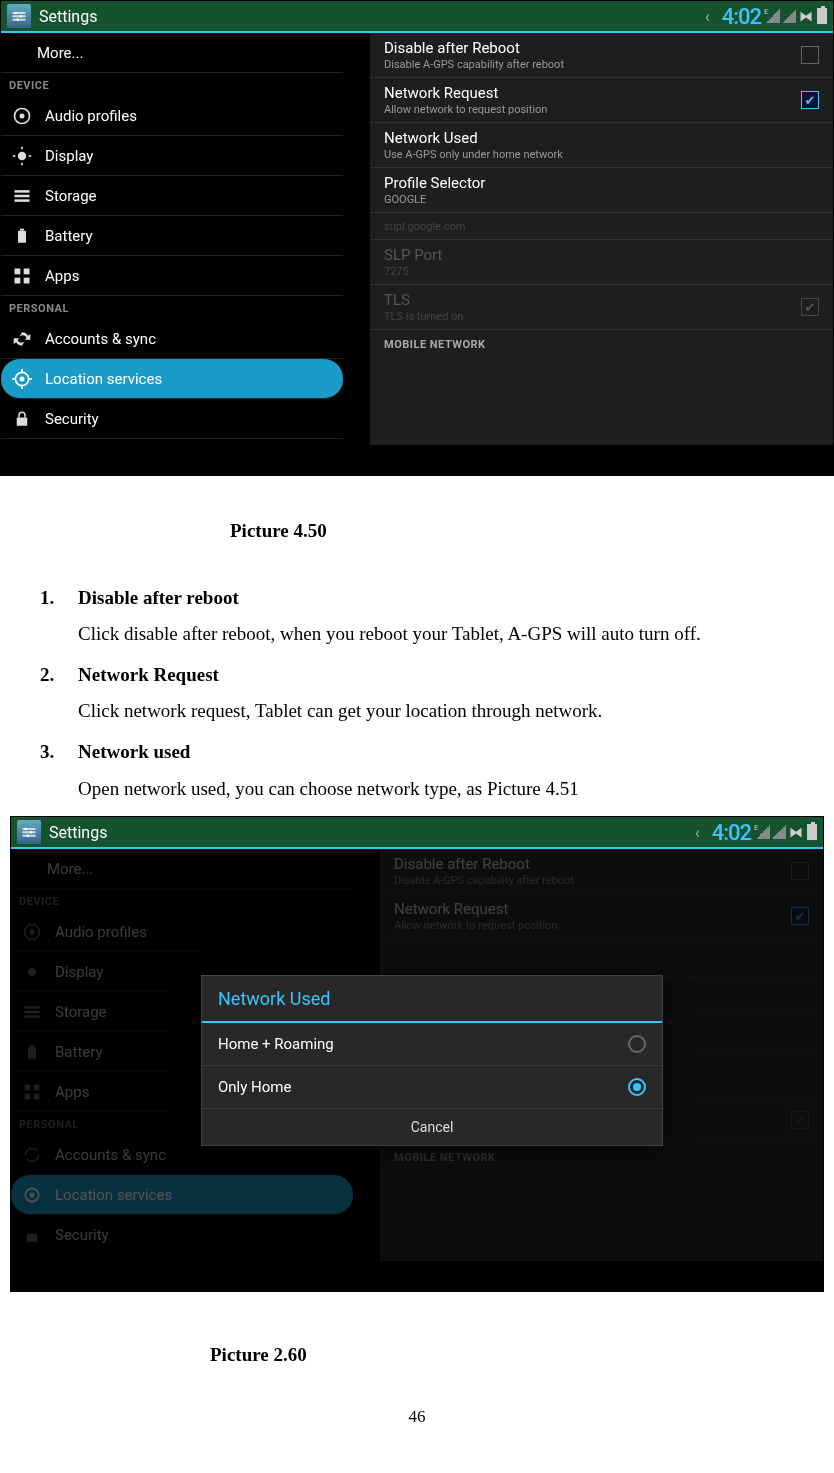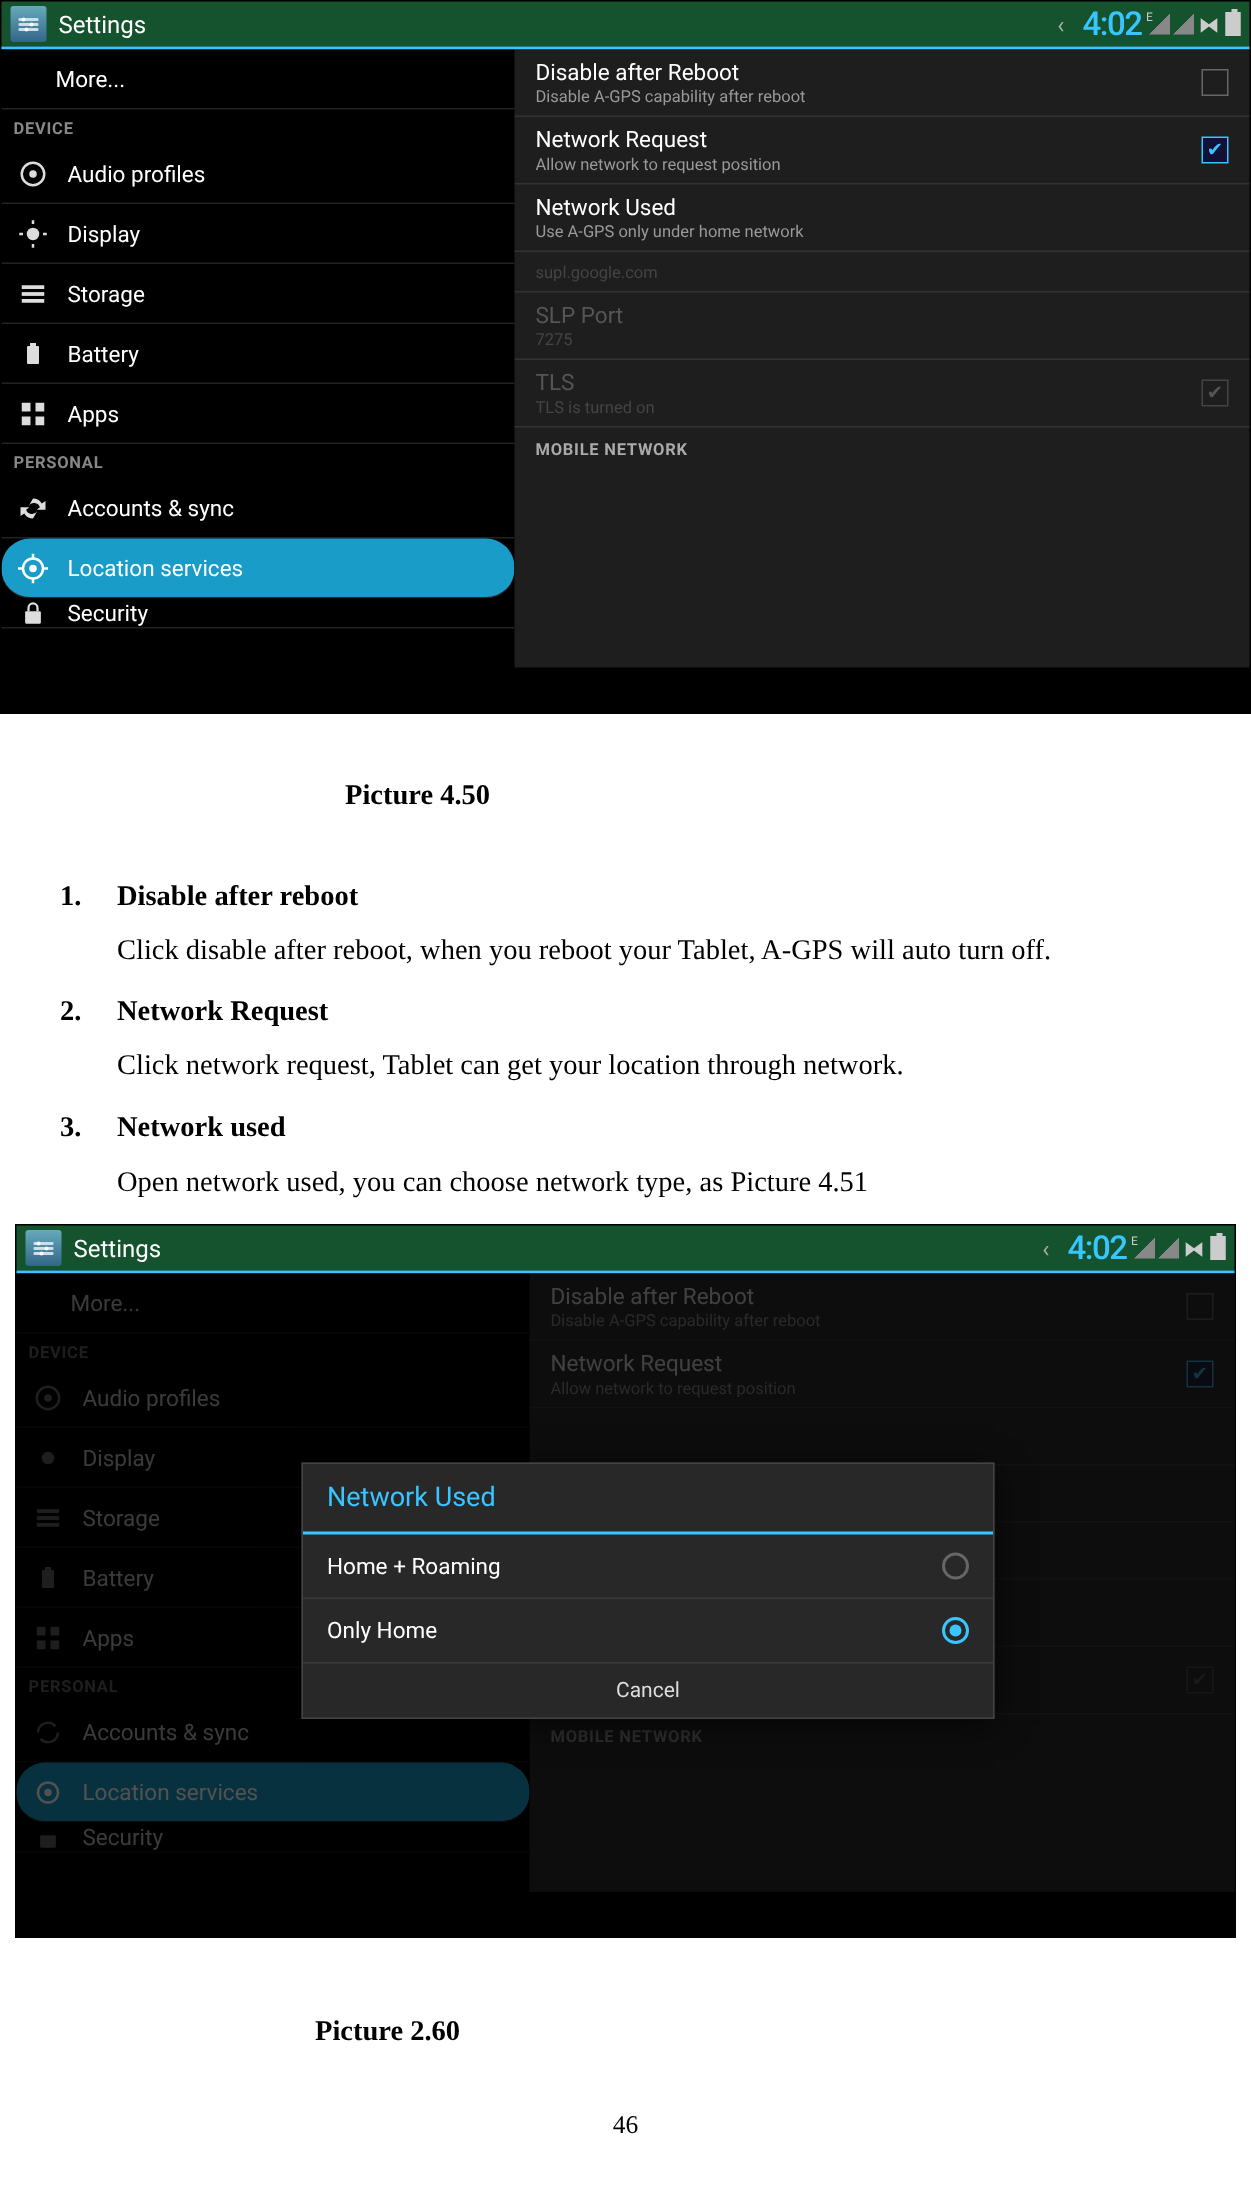--- a/index.html
+++ b/index.html
@@ -19,31 +19,31 @@
   .statusbar .clock { color: #39c5ff; font-size: 22px; font-weight: 500; letter-spacing: -1px; margin: 0 4px; }
   .statusbar .sim { display:inline-block; width:14px; height:14px; background: linear-gradient(135deg, transparent 50%, #888 50%); margin:0 1px; position:relative; }
   .statusbar .sim.e::after { content:"E"; position:absolute; top:-2px; left:-2px; font-size:8px; color:#ccc; }
   .statusbar .bt { color:#ccc; font-size:14px; margin:0 2px; }
   .statusbar .batt { width:10px; height:16px; border:1px solid #ccc; background:#ccc; margin-left:2px; position:relative; }
   .statusbar .batt::before{content:"";position:absolute;top:-3px;left:3px;width:4px;height:2px;background:#ccc;}
   .statusbar .back { color:#aaa; font-size:16px; margin-right:8px; }
   .thin-blue-line { height:2px; background:#39c5ff; }
   
   
-  .panes { display:flex; height: calc(100% - 32px - 30px); }
+  .panes { display:flex; height: calc(100% - 32px - 30px); gap: 27px; }
   .shot1 .panes { height: calc(100% - 32px - 30px); }
   .sidebar { width: 342px; background:#000; overflow:hidden; }
   .detail { flex:1; background:#1e1e1e; overflow:hidden; }
   
   .side-item { display:flex; align-items:center; height:40px; padding:0 10px; border-bottom:1px solid #222; color:#fff; font-size:15px; }
   .side-item .icn { width:22px; height:22px; margin-right:12px; display:flex; align-items:center; justify-content:center; color:#ddd; }
   .side-item.more { color:#fff; font-size:15px; padding-left:36px; }
   .side-header { color:#888; font-size:11px; font-weight:bold; padding:6px 8px 4px; letter-spacing:0.5px; }
   .side-item.selected { background:#1a9cc9;border-radius:19px; }
-  .side-item.security { height:20px; overflow:hidden; }
+  .side-item.security { height:40px; overflow:hidden; }
   
   .det-row { padding:6px 14px; border-bottom:1px solid #333; }
   .det-row .t { color:#fff; font-size:15px; }
   .det-row .s { color:#999; font-size:11px; margin-top:1px; }
   .det-row.disabled .t { color:#555; }
   .det-row.disabled .s { color:#444; }
   .det-row { display:flex; align-items:center; }
   .det-row .col { flex:1; }
   .det-row .chk { width:18px; height:18px; border:1px solid #666; display:flex; align-items:center; justify-content:center; }
   .det-row .chk.on { color:#39c5ff; background:#113; border-color:#39c5ff; }
@@ -213,20 +213,26 @@
             <div class="s">Allow network to request position</div>
           </div>
         <div class="chk on"></div>
       </div>
       <div class="det-row">
         <div class="col">
             <div class="t">Network Used</div>
             <div class="s">Use A-GPS only under home network</div>
           </div>
       </div>
+      <div class="det-row">
+        <div class="col">
+            <div class="t">Profile Selector</div>
+            <div class="s">GOOGLE</div>
+          </div>
+      </div>
       <div class="det-row disabled">
         <div class="col">
             <div class="s">supl.google.com</div>
           </div>
       </div>
       <div class="det-row disabled">
         <div class="col">
             <div class="t">SLP Port</div>
             <div class="s">7275</div>
           </div>

